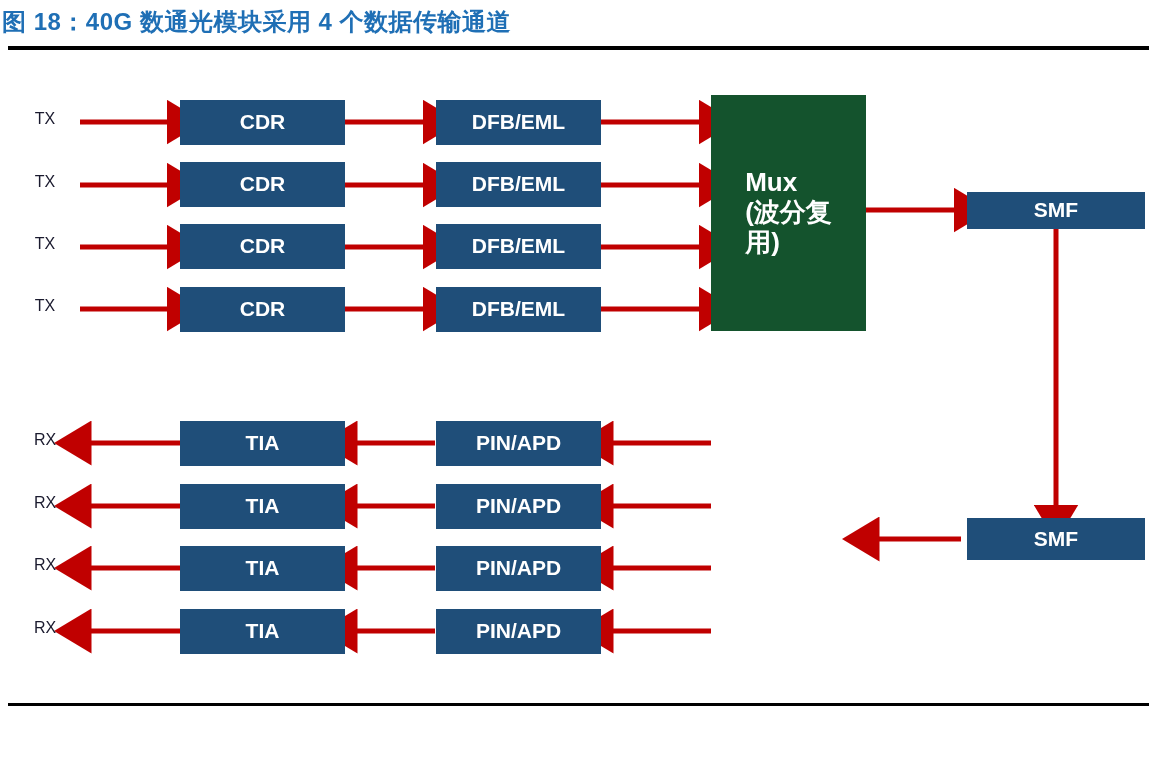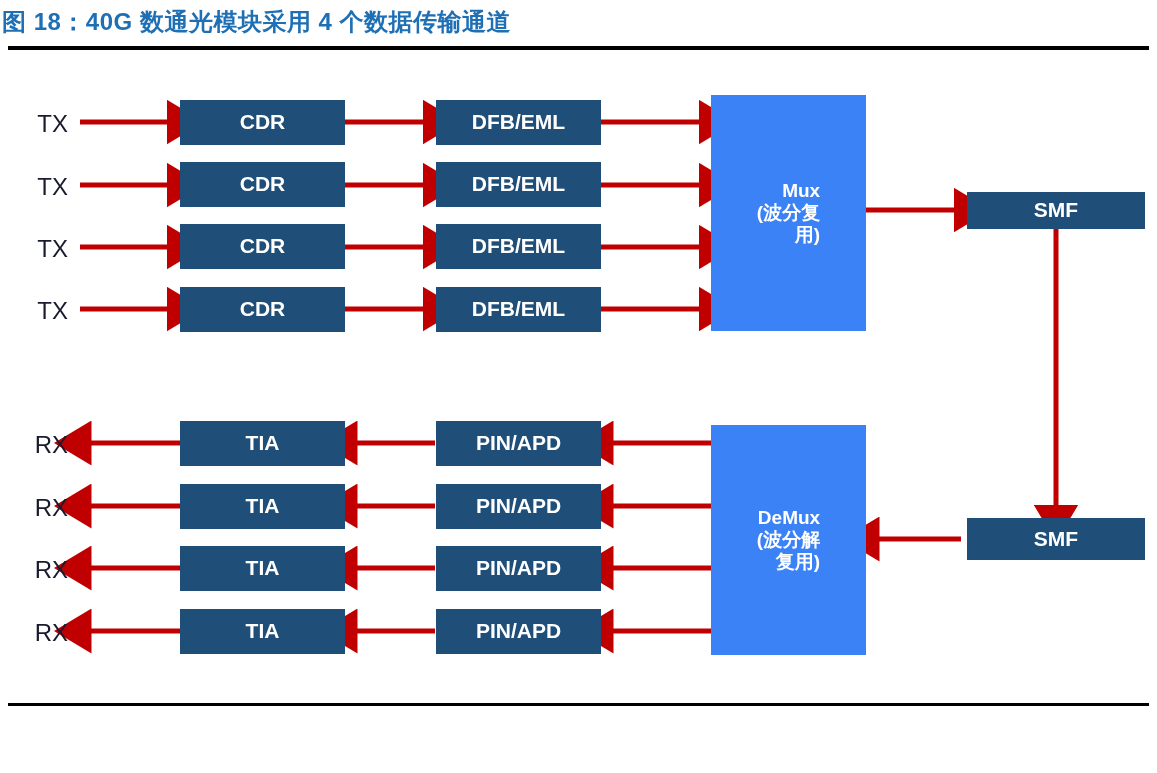--- a/index.html
+++ b/index.html
@@ -74,48 +74,48 @@
     pointer-events: none;
   }
 
   
   .node {
     position: absolute;
     box-sizing: border-box;
     display: flex;
     align-items: center;
     justify-content: center;
-    text-align: right;
+    text-align: left;
     color: #ffffff;
     font-weight: bold;
     line-height: 1.15;
   }
   .node.blue {
     background: #1F4E79;
     font-size: 21px;
   }
   .node.red {
-    background: #3b82f6;
-    font-size: 19px;
+    background: #14532d;
+    font-size: 26px;
   }
   .node.red .stack {
     display: block;
   }
   .node.red .stack span {
     display: block;
   }
 
   
   .endpoint-label {
     position: absolute;
-    font-size: 24px;
+    font-size: 16px;
     font-weight: normal;
     color: #1A1A2E;
     width: 46px;
-    text-align: right;
+    text-align: center;
   }
 </style>
 </head>
 <body>
 
 <div id="page">
 
   <div id="fig-title">图 18：40G 数通光模块采用 4 个数据传输通道</div>
   <div id="title-rule"></div>
 
@@ -194,27 +194,20 @@
         <span>Mux</span>
         <span>(波分复</span>
         <span>用)</span>
       </div>
     </div>
 
     <div class="node blue" style="left:967px; top:140px; width:178px; height:37px;">SMF</div>
 
     <div class="node blue" style="left:967px; top:466px; width:178px; height:42px;">SMF</div>
 
-    <div class="node red" style="left:711px; top:373px; width:155px; height:230px;">
-      <div class="stack">
-        <span>DeMux</span>
-        <span>(波分解</span>
-        <span>复用)</span>
-      </div>
-    </div>
 
     <div class="node blue" style="left:436px; top:369px; width:165px; height:45px;">PIN/APD</div>
     <div class="node blue" style="left:436px; top:432px; width:165px; height:45px;">PIN/APD</div>
     <div class="node blue" style="left:436px; top:494px; width:165px; height:45px;">PIN/APD</div>
     <div class="node blue" style="left:436px; top:557px; width:165px; height:45px;">PIN/APD</div>
 
     <div class="node blue" style="left:180px; top:369px; width:165px; height:45px;">TIA</div>
     <div class="node blue" style="left:180px; top:432px; width:165px; height:45px;">TIA</div>
     <div class="node blue" style="left:180px; top:494px; width:165px; height:45px;">TIA</div>
     <div class="node blue" style="left:180px; top:557px; width:165px; height:45px;">TIA</div>

